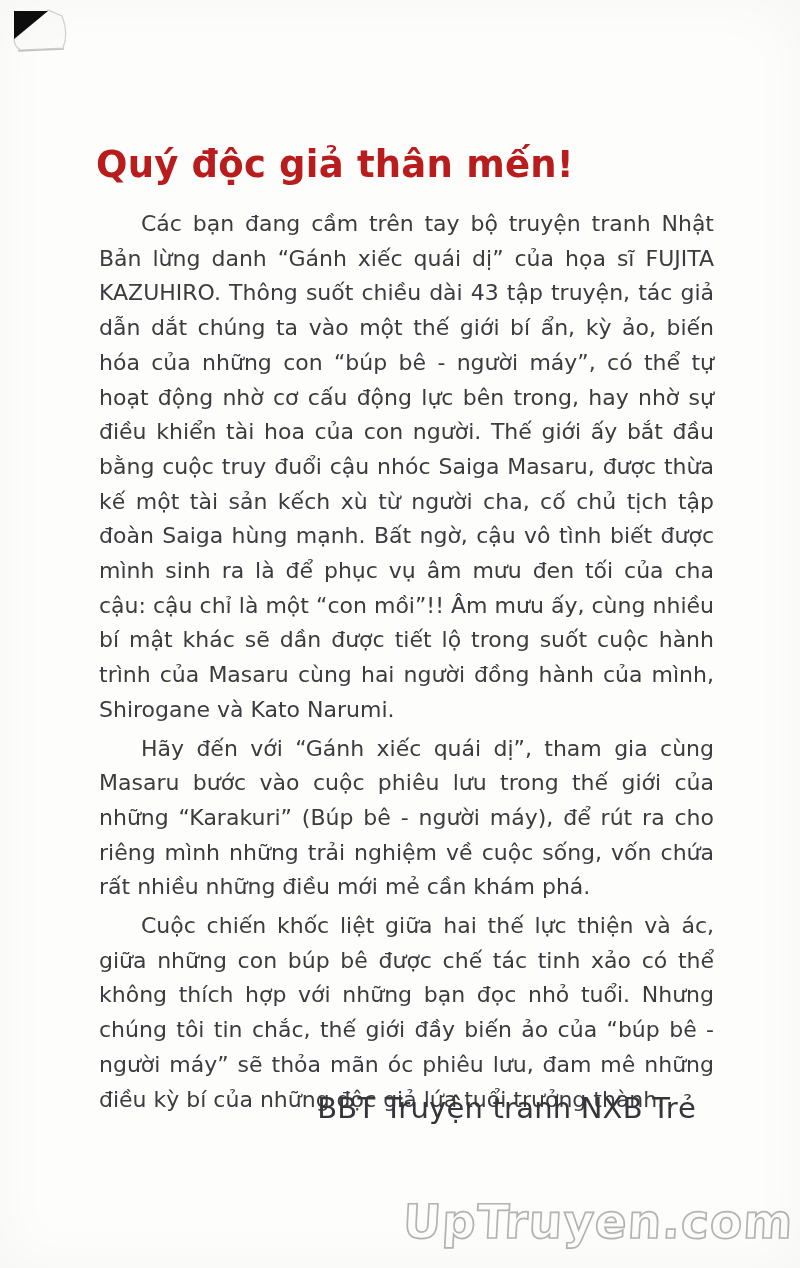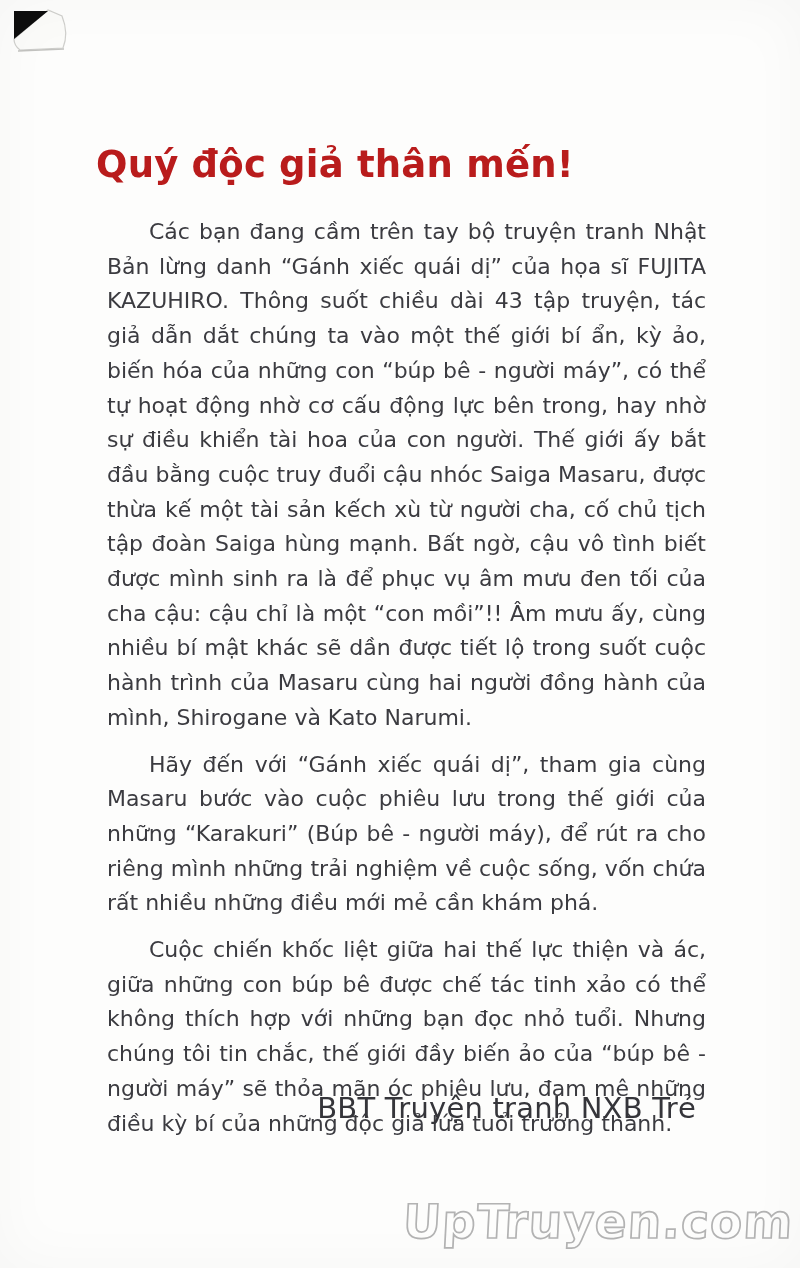--- a/index.html
+++ b/index.html
@@ -26,21 +26,21 @@
   h1.title{
     position:absolute;left:81px;top:128px;margin:15px;
     font-size:37px;font-weight:bold;letter-spacing:0.2px;
     color:#b91c1c;
   }
   .letter-body{
     position:absolute;left:95px;top:203px;width:623px;
     font-size:22px;line-height:34.7px;
     text-align:justify;text-justify:inter-word;
   }
-  .letter-body p{margin:12px;text-indent:42px;}
+  .letter-body p{margin:4px;text-indent:42px;}
   .signature{
     position:absolute;top:1091px;right:104px;
     font-size:29px;color:#35353a;letter-spacing:0.2px;
   }
   .watermark{
     position:absolute;right:7px;bottom:19px;
     font-size:47px;font-weight:bold;letter-spacing:1px;
     color:transparent;
     -webkit-text-stroke:1.7px var(--watermark);
     text-stroke:1.7px var(--watermark);

